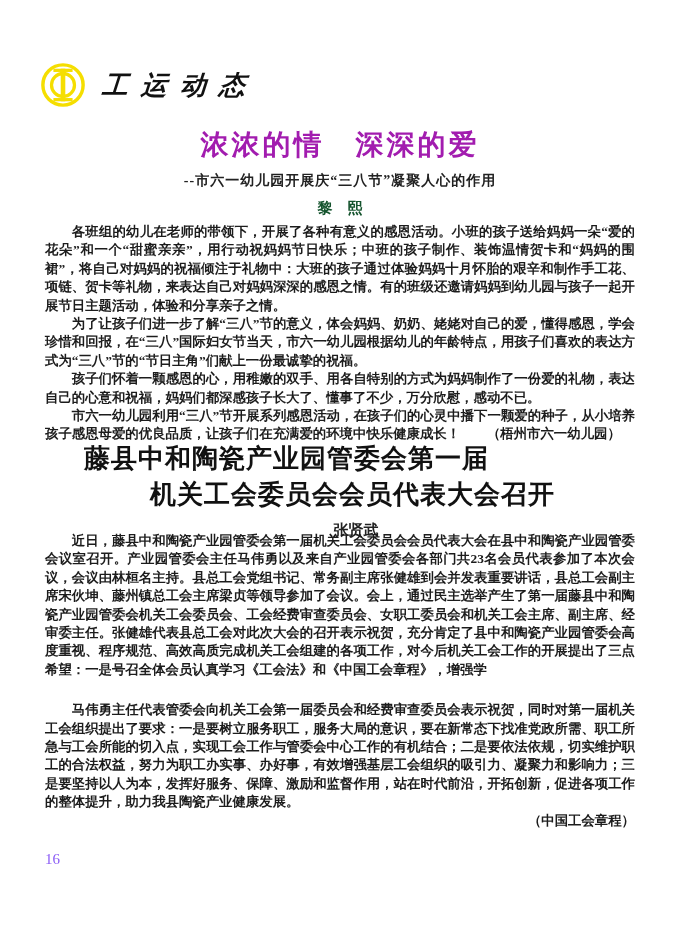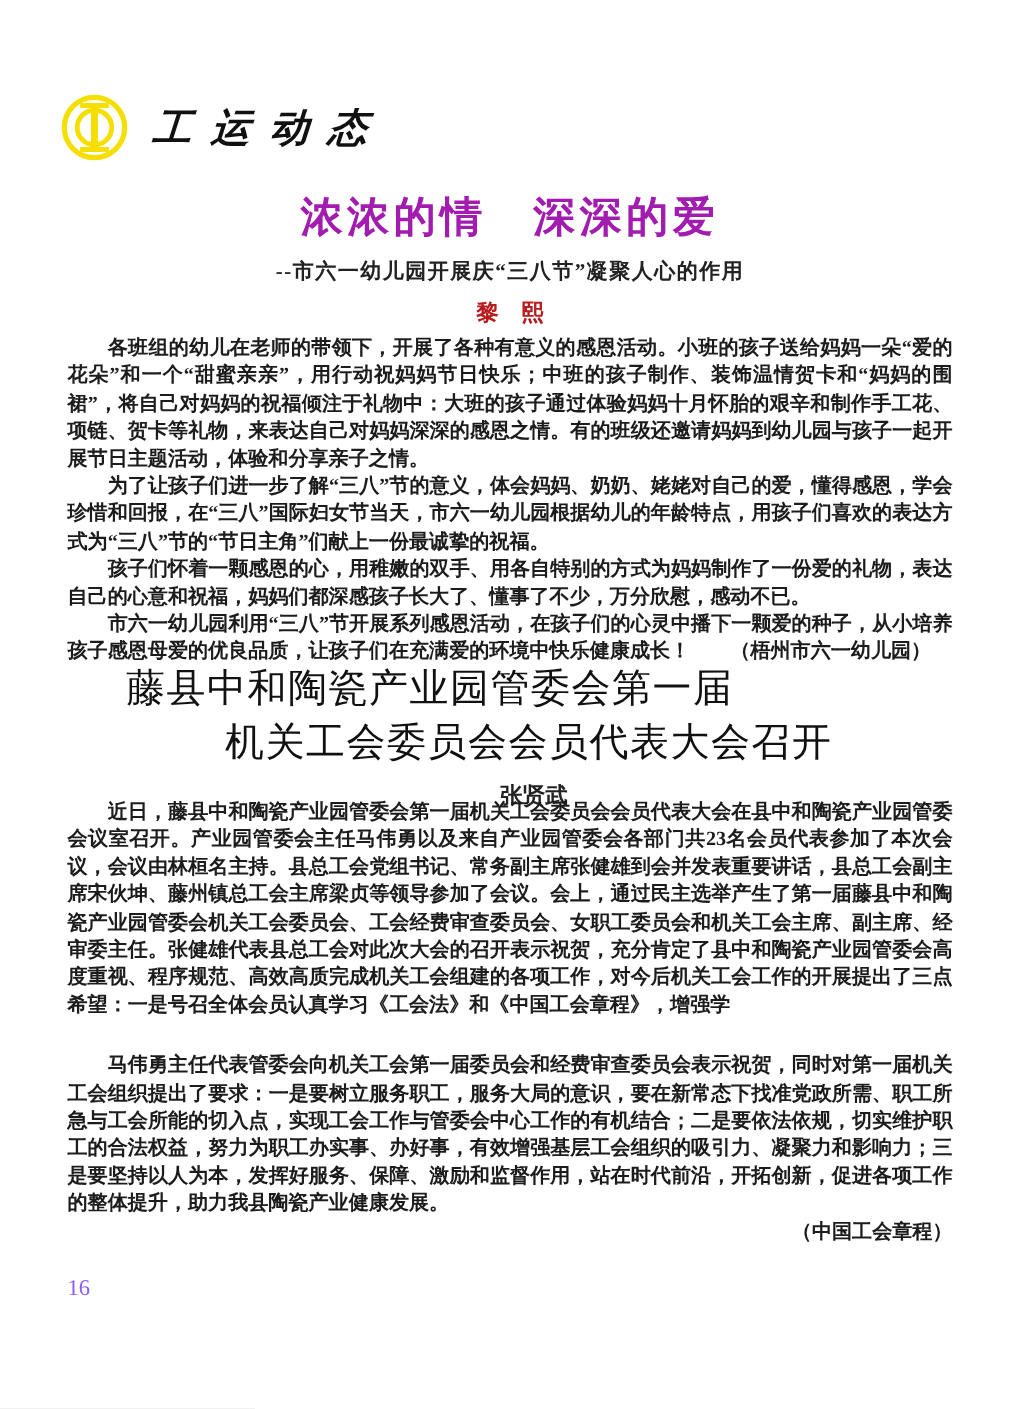--- a/index.html
+++ b/index.html
@@ -33,34 +33,34 @@
     font-size:28px;font-weight:bold;letter-spacing:3px;color:#a21caf;
   }
   .a1-subtitle{
     position:absolute;top:172px;left:0;width:100%;
     margin:0;text-align:center;
     font-size:14px;font-weight:bold;letter-spacing:1px;color:#222;
   }
   .a1-author{
     position:absolute;top:199px;left:0;width:100%;
     margin:0;text-align:center;
-    font-size:15px;font-weight:bold;color:#b91c1c;
+    font-size:15px;font-weight:bold;color:#14532d;
   }
   .a1-body{
     position:absolute;top:223px;left:45px;width:590px;
     font-size:13.4px;line-height:18.4px;font-weight:600;
     text-align:justify;
   }
   .a1-body p{margin:0;text-indent:2em;}
   
   .a2-title{
     position:absolute;top:440px;left:84px;
     margin:0;
     font-family:"Liberation Sans","DejaVu Sans",sans-serif;
-    font-size:26px;font-weight:normal;letter-spacing:1px;
+    font-size:26px;font-weight:bold;letter-spacing:1px;
     line-height:36px;color:#111;
   }
   .a2-title .line2{display:block;margin-left:66px;}
   .a2-author{
     position:absolute;top:505px;left:0;width:100%;
     margin:16px;text-align:center;
     font-size:15px;font-weight:bold;color:#222;
   }
   .columns{
     position:absolute;top:532px;left:45px;width:590px;

